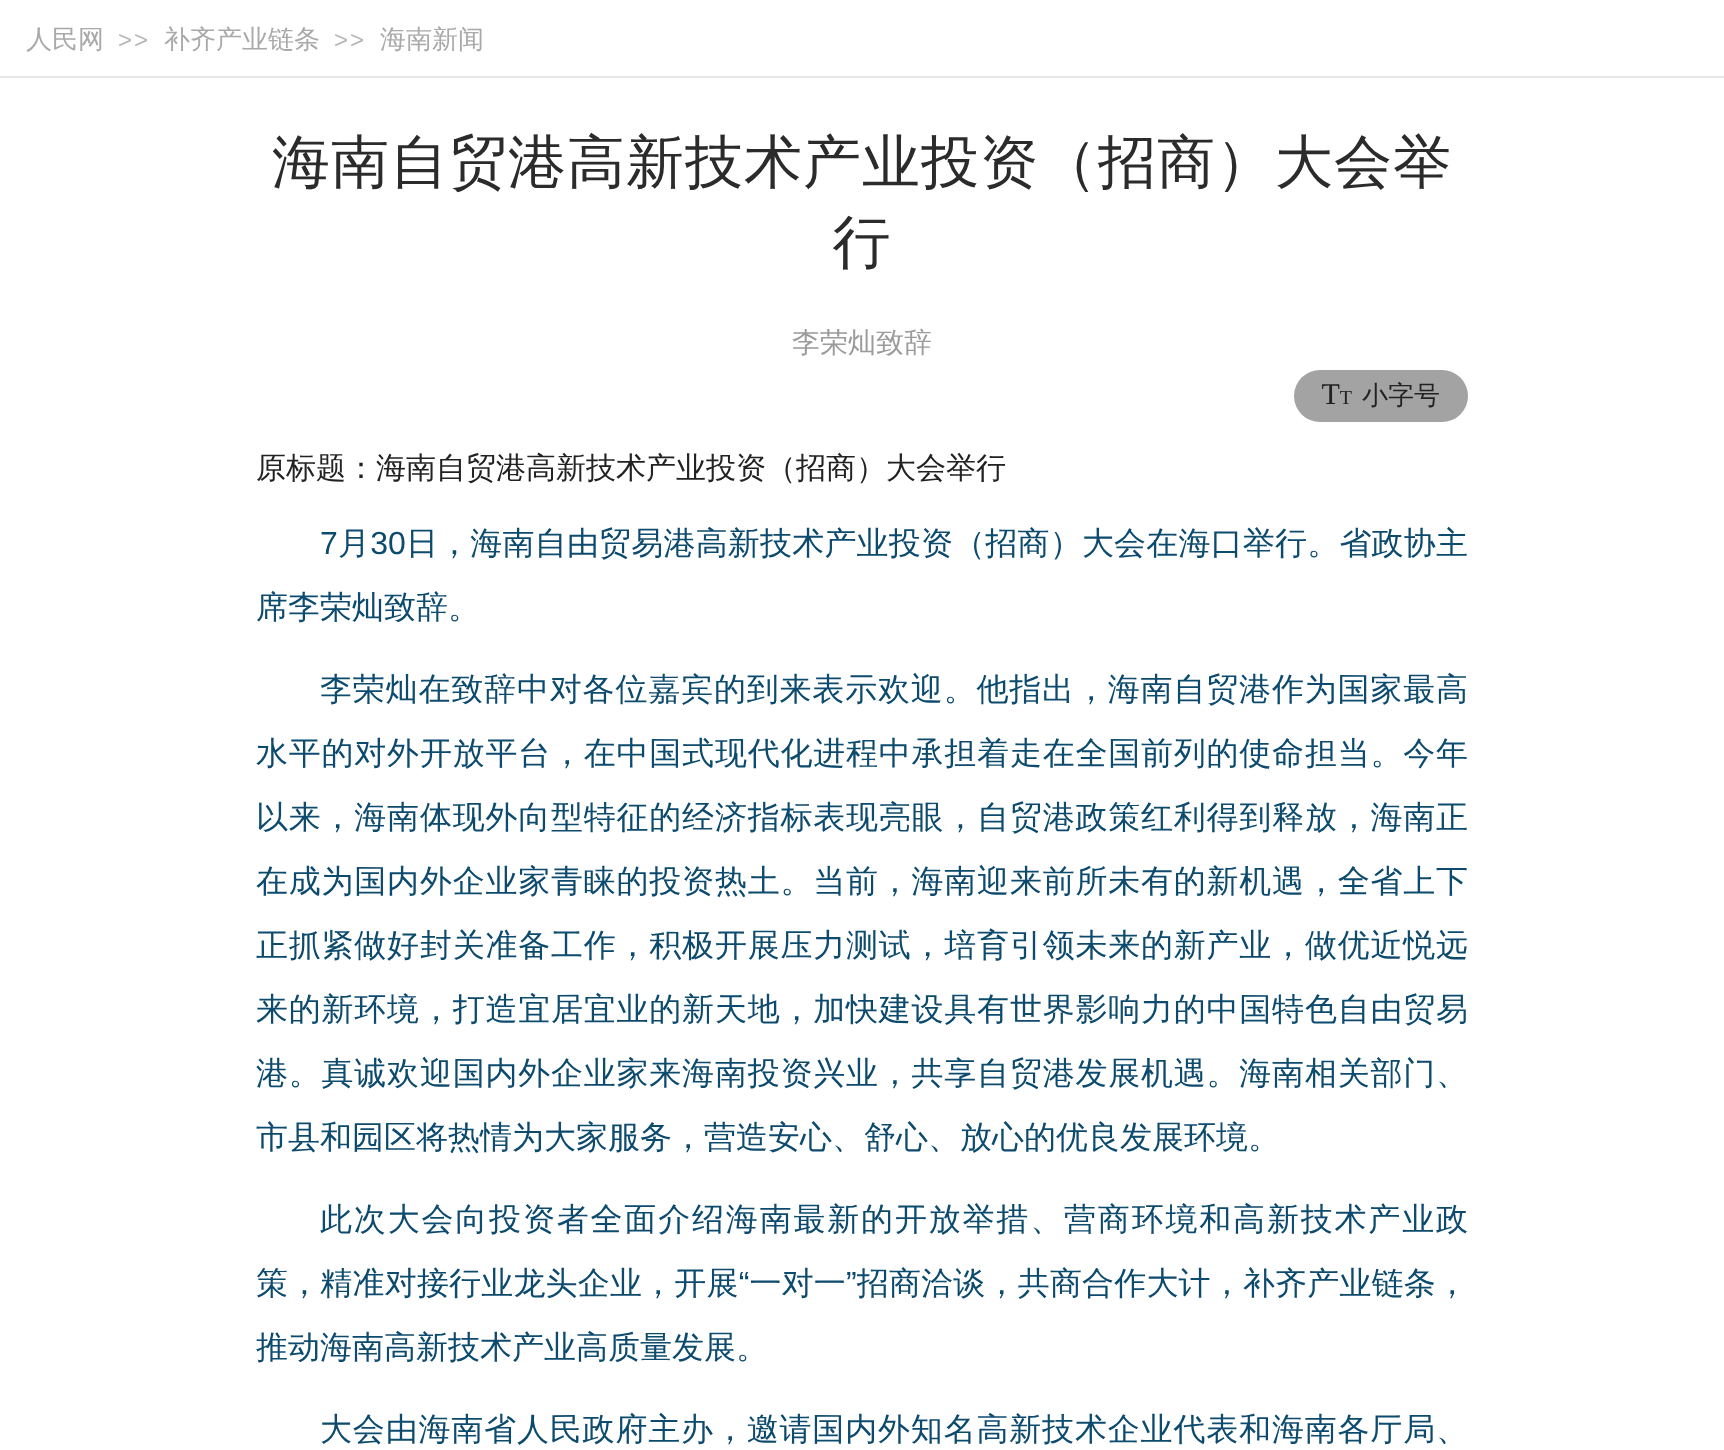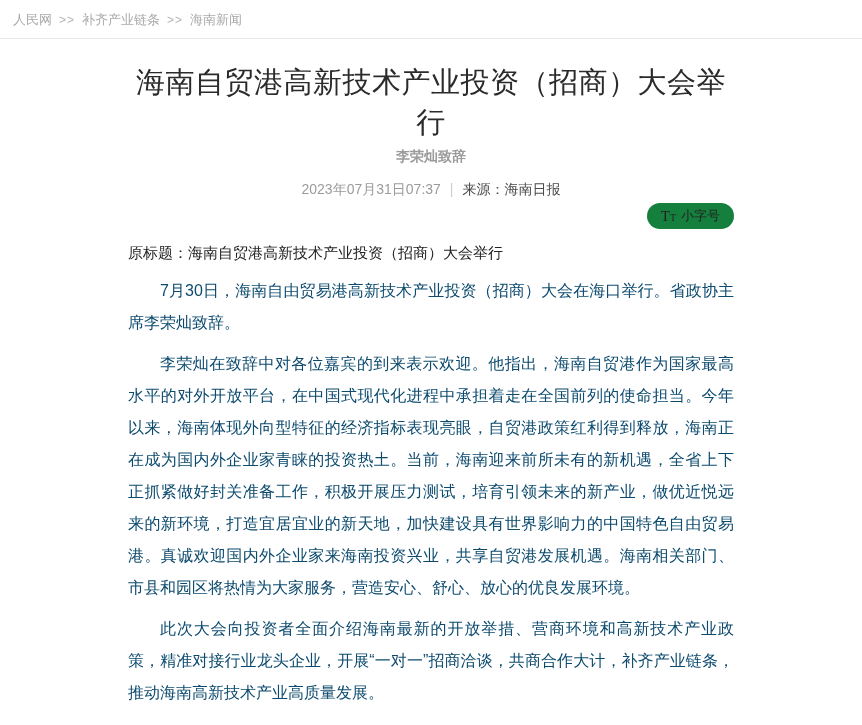--- a/index.html
+++ b/index.html
@@ -45,26 +45,25 @@
   h1.article-title {
     margin: 23px 0 0 0;
     text-align: center;
     font-size: 29px;
     font-weight: 400;
     line-height: 40px;
     color: #2b2b2b;
     letter-spacing: 0.5px;
   }
   .subtitle {
-    margin-top: 5px;
+    margin-top: 20px;
     text-align: center;
     font-size: 14px;
     color: #9b9b9b;
     line-height: 18px;
-    font-weight: bold;
   }
   .meta {
     margin-top: 15px;
     text-align: center;
     font-size: 14px;
     color: #9b9b9b;
     line-height: 18px;
   }
   .meta .meta-sep {
     margin: 0 9px;
@@ -81,21 +80,21 @@
     display: flex;
     justify-content: flex-end;
   }
   .font-size-button {
     display: inline-flex;
     align-items: center;
     height: 26px;
     padding: 0 14px;
     border: none;
     border-radius: 13px;
-    background: #15803d;
+    background: #a3a3a3;
     color: #222222;
     font-size: 13px;
     font-family: "Liberation Sans", "DejaVu Sans", sans-serif;
     cursor: pointer;
   }
   .font-size-button .tt {
     font-family: "Liberation Serif", "DejaVu Serif", serif;
     margin-right: 5px;
     color: #222222;
   }
@@ -128,23 +127,20 @@
   </div>
 
   <hr class="top-divider">
 
   <div class="content">
 
     <h1 class="article-title">海南自贸港高新技术产业投资（招商）大会举行</h1>
 
     <div class="subtitle">李荣灿致辞</div>
 
-    <div class="meta">
-      <span>2023年07月31日07:37</span><span class="meta-sep">|</span><span class="source-label">来源：</span><a class="source-link">海南日报</a>
-    </div>
 
     <div class="toolbar">
       <button class="font-size-button">
         <span class="tt"><span class="t-large">T</span><span class="t-small">T</span></span>
         <span>小字号</span>
       </button>
     </div>
 
     <div class="article-body">
       <p class="original-title"><span>原标题：</span><span>海南自贸港高新技术产业投资（招商）大会举行</span></p>

